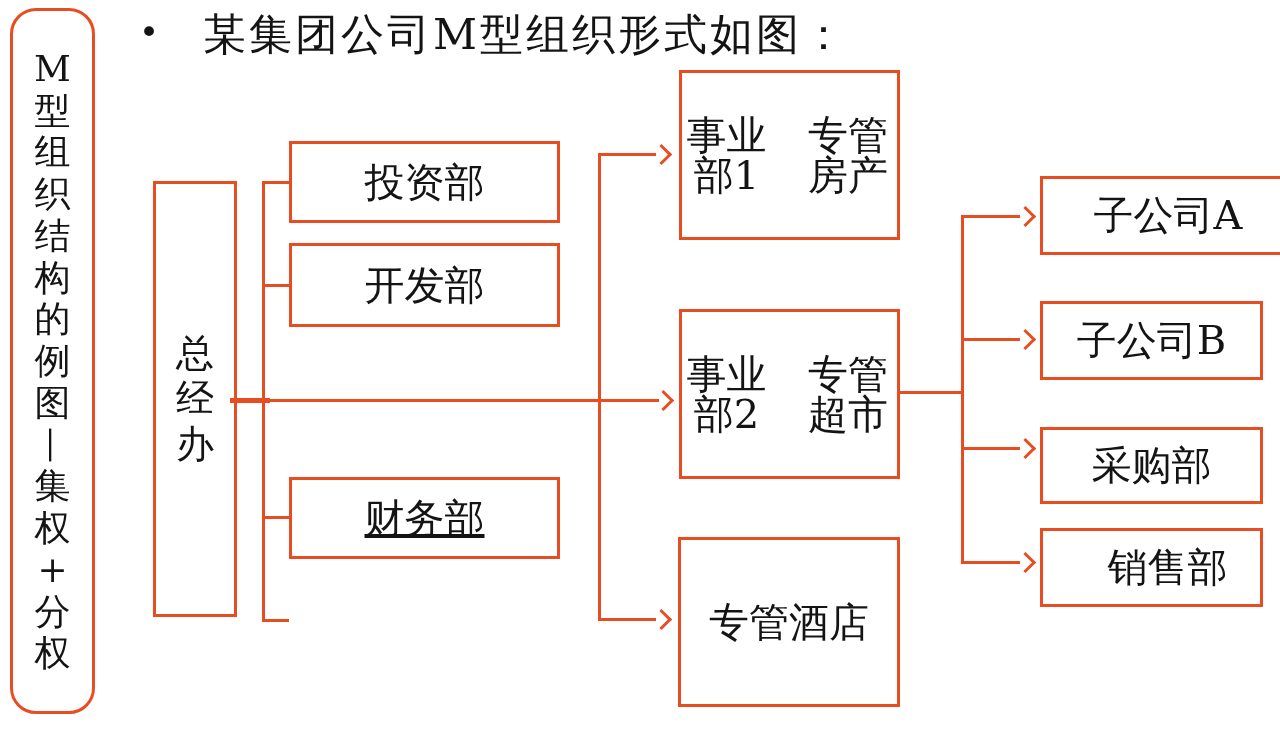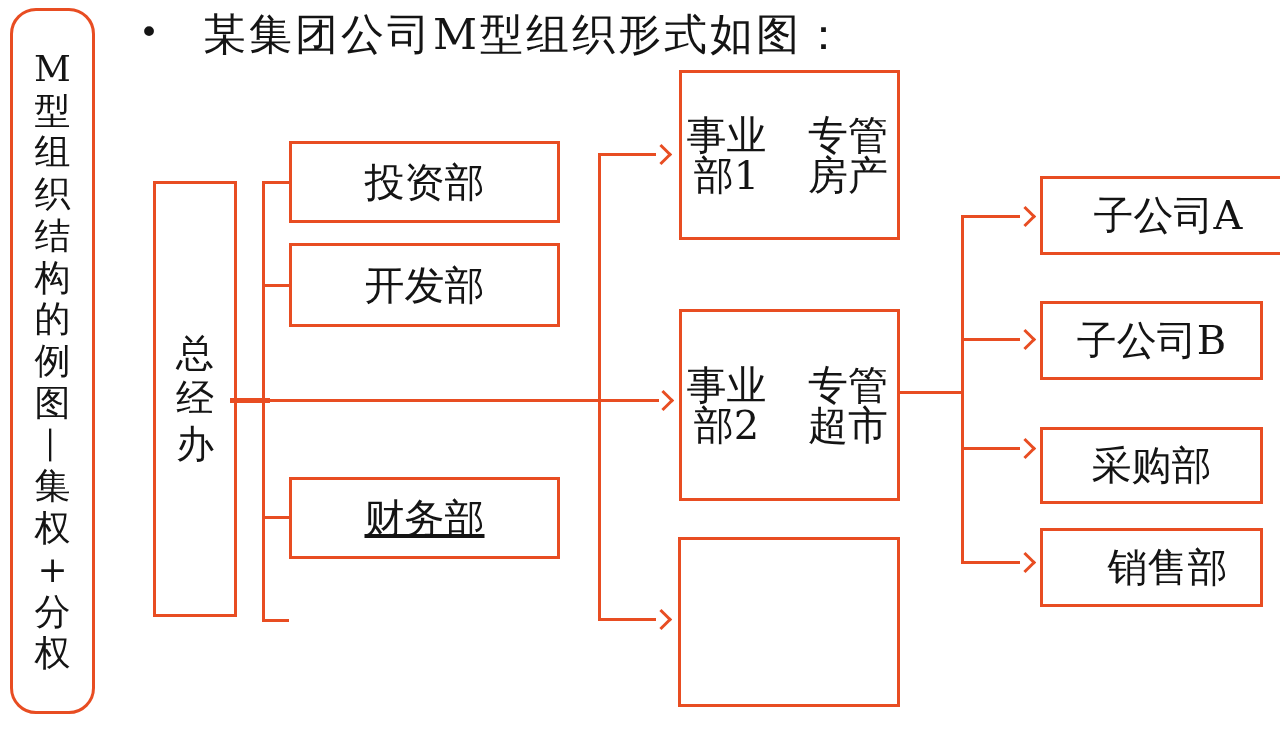--- a/index.html
+++ b/index.html
@@ -137,25 +137,26 @@
     <span>开发部</span>
   </div>
   <div class="node" style="left:289px; top:477px; width:271px; height:82px;text-decoration:underline;">
     <span>财务部</span>
   </div>
 
   <div class="node two-line" style="left:679px; top:70px; width:221px; height:170px;">
     <span>事业部1</span>
     <span>专管房产</span>
   </div>
-  <div class="node two-line" style="left:679px; top:309px; width:221px; height:192px;">
+  <div class="node two-line" style="left:679px; top:309px; width:221px; height:170px;">
     <span>事业部2</span>
     <span>专管超市</span>
   </div>
   <div class="node two-line" style="left:678px; top:537px; width:222px; height:170px;">
+    <span>专管酒店</span>
   </div>
 
   <div class="node" style="left:1040px; top:176px; width:256px; height:79px;">
     <span>子公司A</span>
   </div>
   <div class="node" style="left:1040px; top:301px; width:223px; height:79px;align-items:center;">
     <span>子公司B</span>
   </div>
   <div class="node" style="left:1040px; top:411px; width:223px; height:77px;margin-top:16px;">
     <span>采购部</span>

